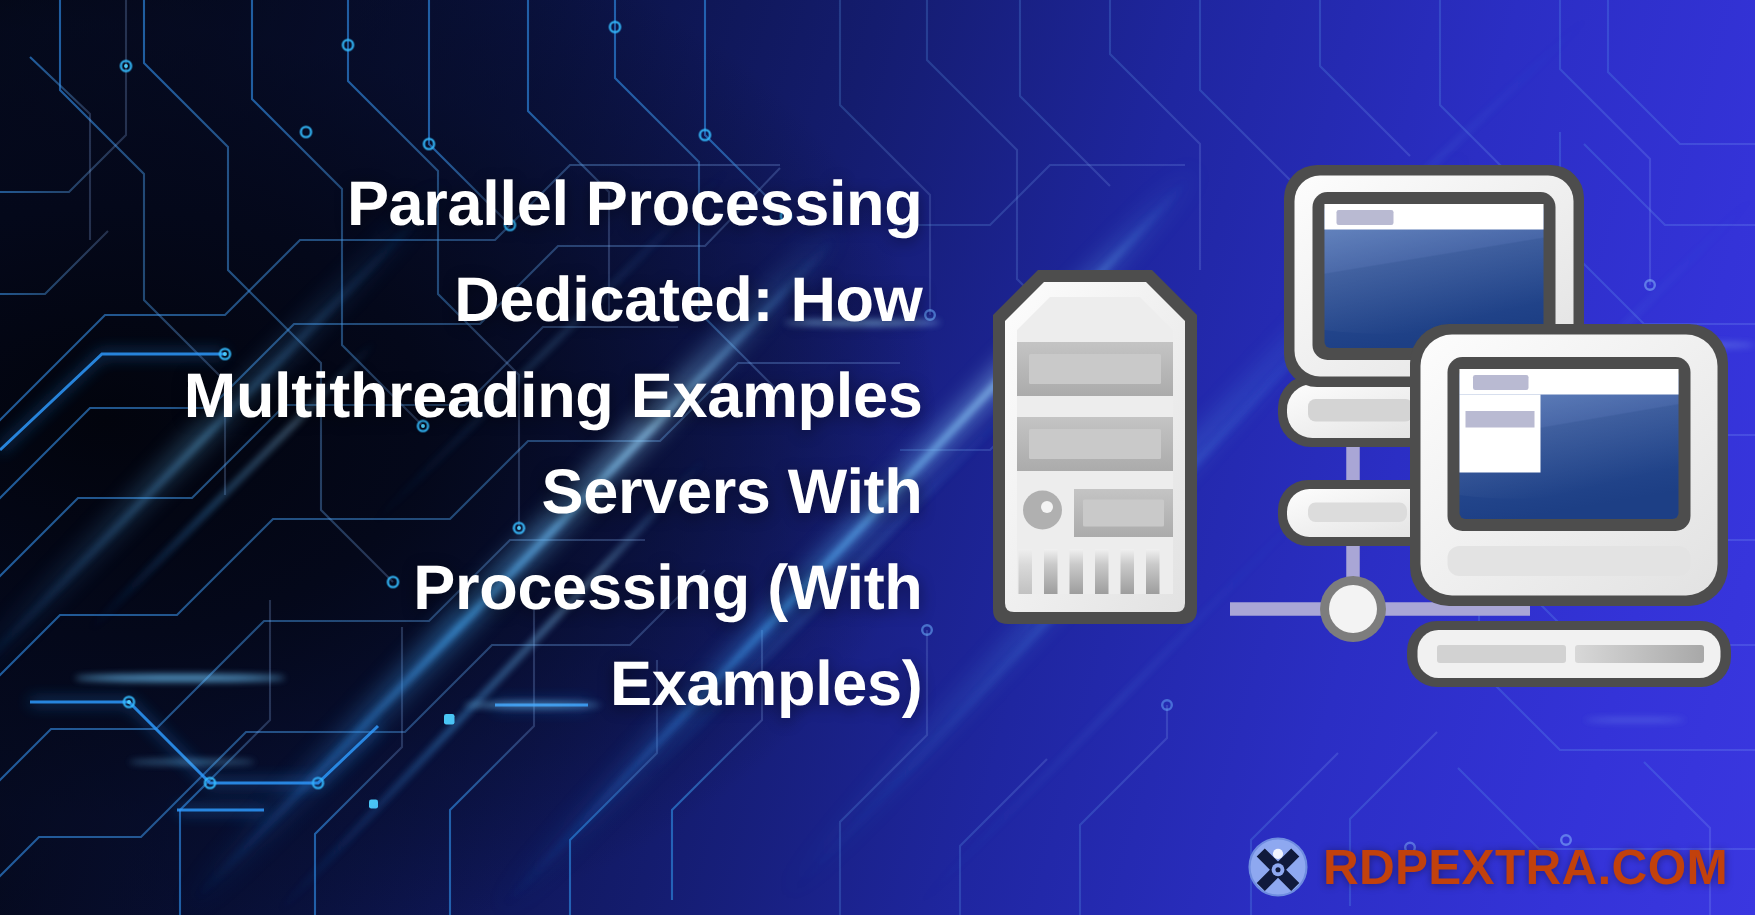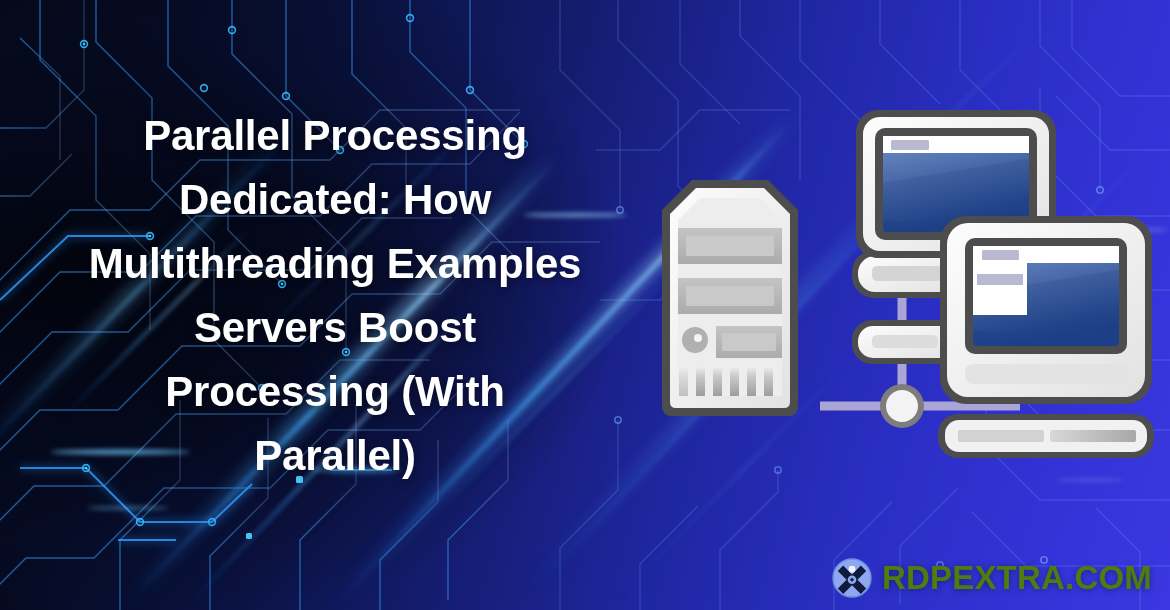--- a/index.html
+++ b/index.html
@@ -28,21 +28,21 @@
         #3a37e0 100%);
   }
   .bg-circuit{position:absolute;inset:0;}
   .bg-glow{position:absolute;inset:0;}
 
   
   .title-block{
     position:absolute;
     left:55px;top:104px;
     width:560px;
-    text-align:center;
+    text-align:right;
     z-index:30;
   }
   .title-line{
     display:block;
     color:#ffffff;
     font-size:42px;
     font-weight:bold;
     line-height:64px;
     letter-spacing:-0.2px;
     text-shadow:0 2px 10px rgba(0,0,0,0.45);
@@ -59,21 +59,21 @@
 
   
   .logo{
     position:absolute;
     right:18px;bottom:12px;
     display:flex;align-items:center;gap:10px;
     z-index:40;
   }
   .logo-badge{width:40px;height:40px;flex:0 0 40px;}
   .logo-text{
-    color:#4d7c0f;
+    color:#c2410c;
     font-size:33px;
     font-weight:bold;
     letter-spacing:0.2px;
     line-height:40px;
     white-space:nowrap;
     text-shadow:0 1px 6px rgba(0,0,0,0.4);
   }
 </style>
 </head>
 <body>
@@ -253,23 +253,23 @@
       <ellipse cx="1130" cy="230" rx="40" ry="1.6" fill="#a8d8ff" opacity="0.45"></ellipse>
       <ellipse cx="1090" cy="480" rx="34" ry="1.4" fill="#a8d8ff" opacity="0.35"></ellipse>
       <ellipse cx="575" cy="215" rx="52" ry="2" fill="#9fdcff" opacity="0.8"></ellipse>
     </g>
   </svg>
 
   <div class="title-block">
     <span class="title-line">Parallel Processing</span>
     <span class="title-line">Dedicated: How</span>
     <span class="title-line">Multithreading Examples</span>
-    <span class="title-line">Servers Boost</span>
+    <span class="title-line">Servers With</span>
     <span class="title-line">Processing (With</span>
-    <span class="title-line">Parallel)</span>
+    <span class="title-line">Examples)</span>
   </div>
 
   <svg class="illustration" viewBox="0 0 540 380">
     <defs>
       <linearGradient id="caseGrad" x1="0" y1="0" x2="1" y2="1">
         <stop offset="0" stop-color="#fdfdfd"></stop>
         <stop offset="1" stop-color="#e2e2e2"></stop>
       </linearGradient>
       <linearGradient id="screenGrad" x1="0" y1="0" x2="0.25" y2="1">
         <stop offset="0" stop-color="#4a72b8"></stop>

